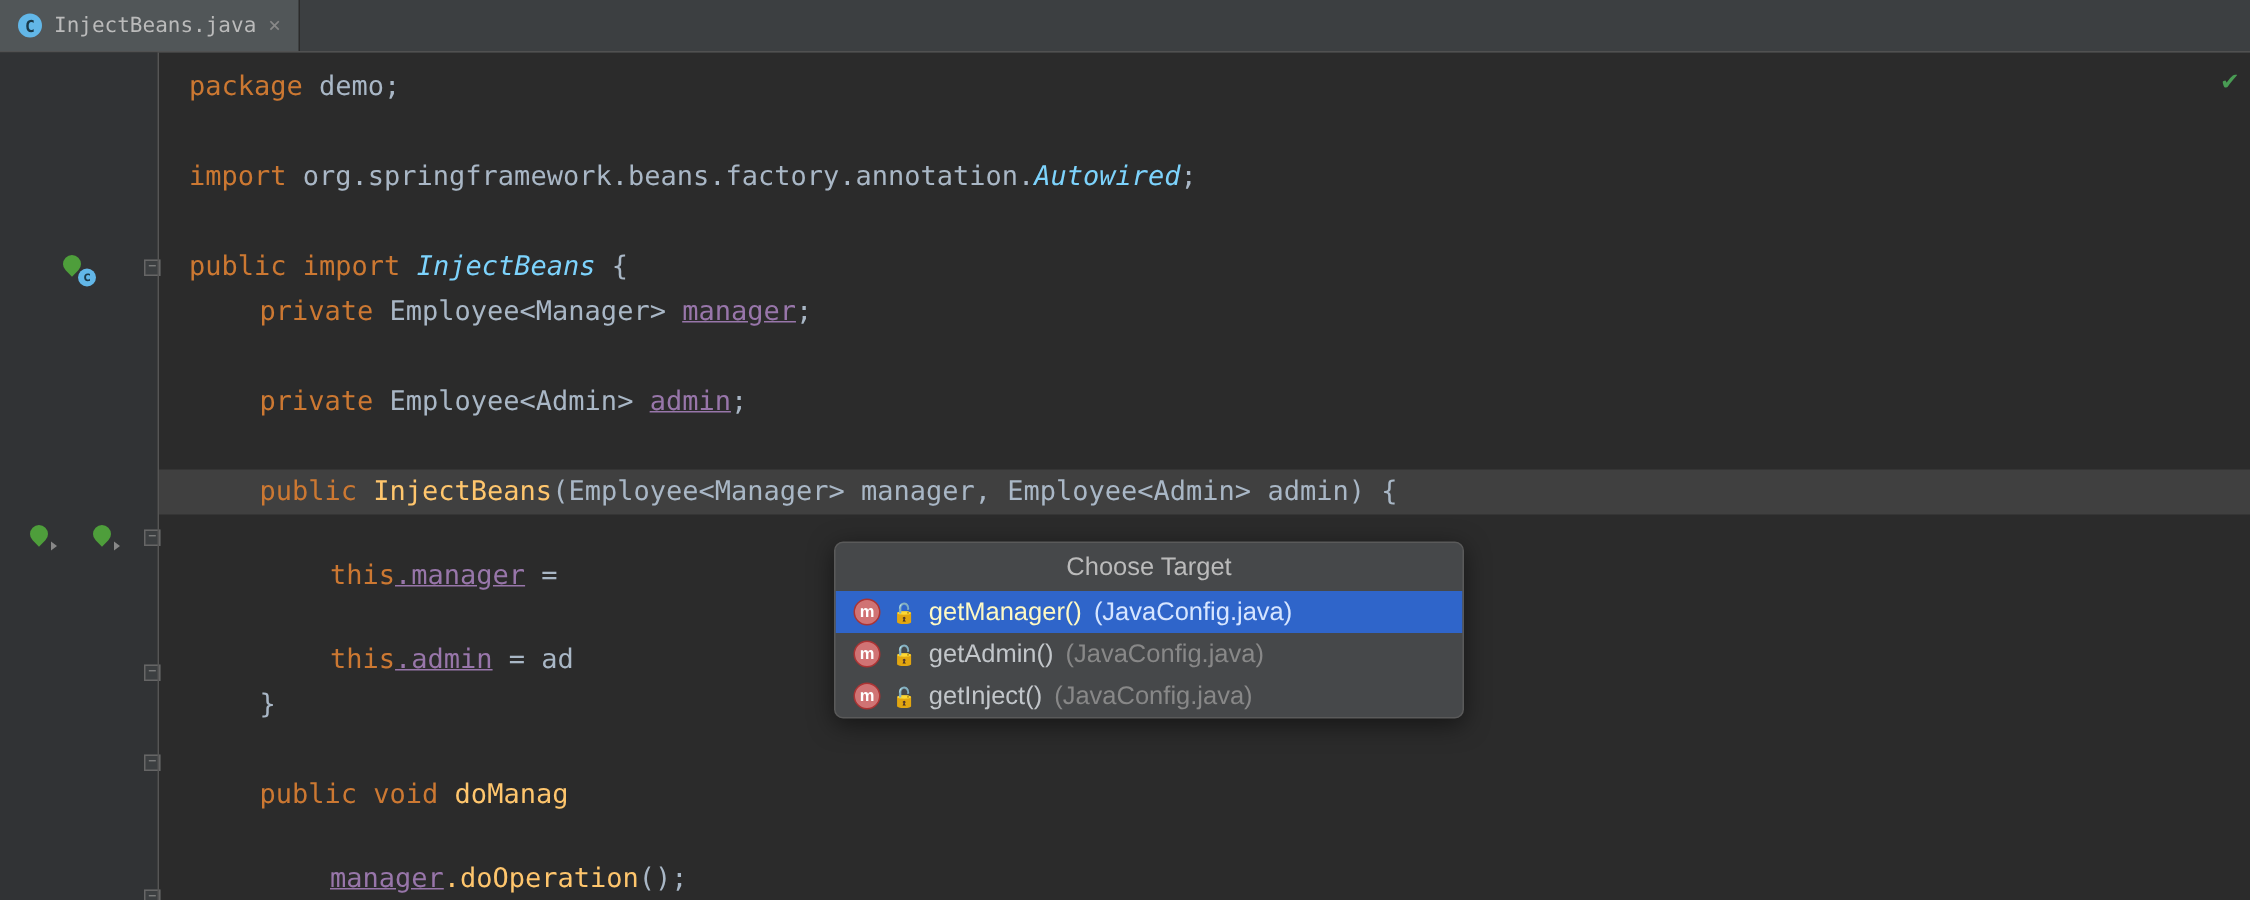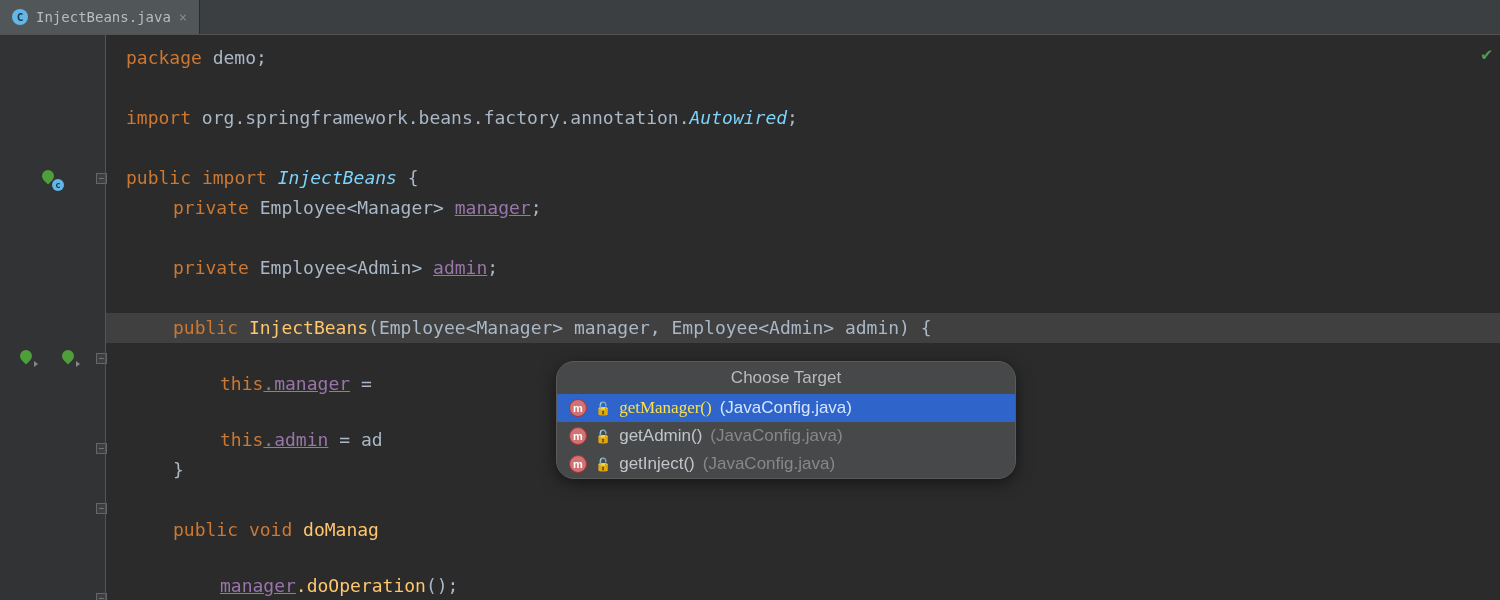--- a/index.html
+++ b/index.html
@@ -133,22 +133,22 @@
       text-align: center;
       color: #888;
     }
     
     .popup {
       position: absolute;
       left: 450px;
       top: 326px;
       background: #46484a;
       border: 1px solid #5a5a5a;
-      border-radius: 18px;
-      width: 460px;
+      border-radius: 6px;
+      width: 420px;
       box-shadow: 0 4px 16px rgba(0,0,0,0.5);
       z-index: 10;
       overflow: hidden;
     }
     .popup-title {
       text-align: center;
       padding: 6px 0;
       color: #bbbbbb;
       font-size: 17px;
       font-family: -apple-system, sans-serif;
@@ -175,21 +175,21 @@
       color: #fff;
       font-weight: bold;
       flex-shrink: 0;
     }
     .popup-item .lock-icon {
       color: #619159;
       font-size: 13px;
       flex-shrink: 0;
     }
     .popup-item .method-name { color: #c2c6ca; }
-    .popup-item.selected .method-name { color: #fde047; font-family: Liberation Serif, serif; }
+    .popup-item.selected .method-name { color: #fef9c3; }
     .popup-item .location { color: #888; }
     .popup-item.selected .location { color: #d6e5ff; }
     
     .checkmark {
       position: absolute;
       right: 8px;
       top: 8px;
       color: #499c54;
       font-size: 18px;
     }

